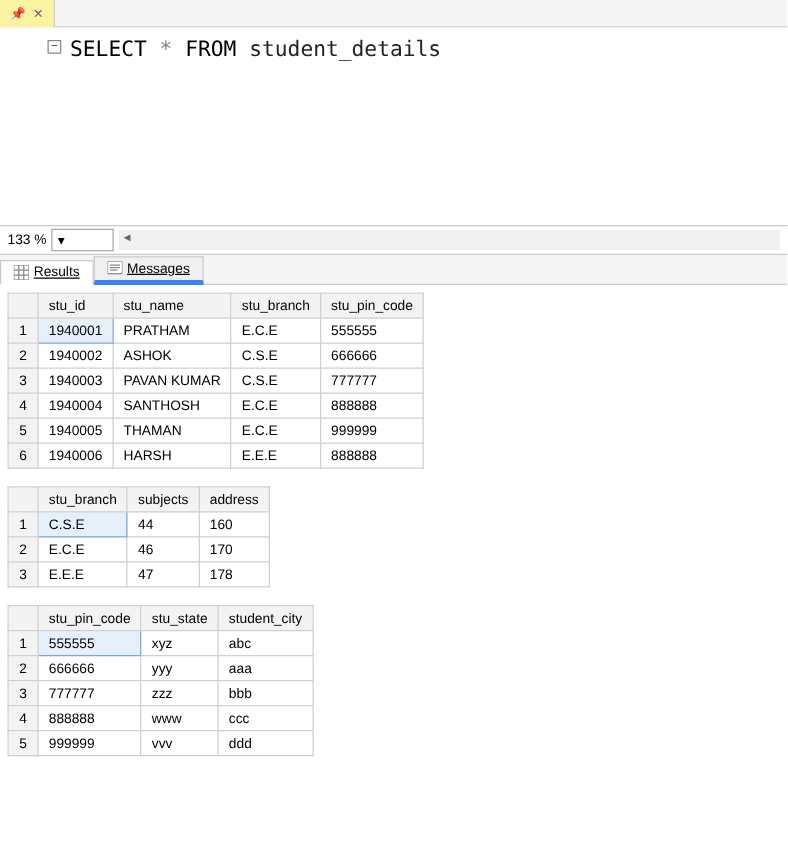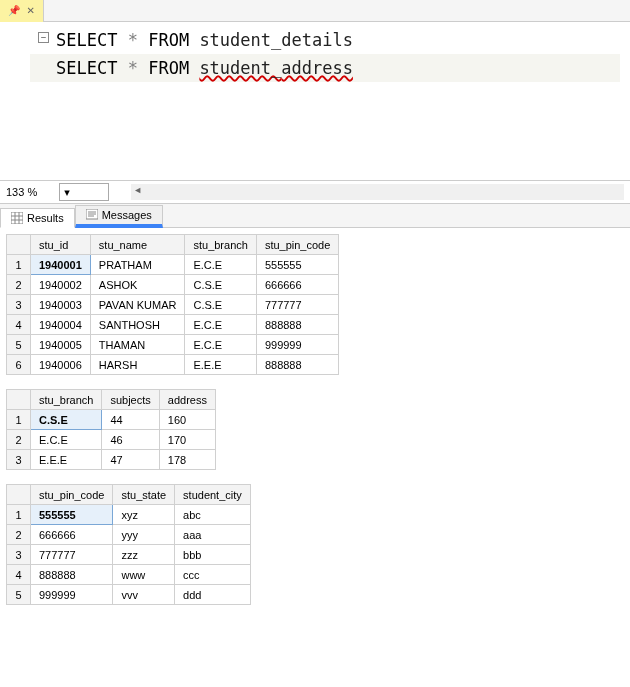--- a/index.html
+++ b/index.html
@@ -67,21 +67,21 @@
       text-decoration-thickness: 1.5px;
     }
     .caret-line { background: #f5f5f0; }
     .zoom-bar {
       display: flex;
       align-items: center;
       border-top: 1px solid #ccc;
       border-bottom: 1px solid #ccc;
       height: 24px;
       padding: 0 6px;
-      gap: 22px;
+      gap: 4px;
       font-size: 11px;
       background: #fff;
     }
     .zoom-dropdown {
       width: 50px;
       height: 18px;
       border: 1px solid #aaa;
       display: flex;
       align-items: center;
       padding: 0 4px;
@@ -101,20 +101,21 @@
       top: 1px;
       font-size: 9px;
       color: #666;
     }
     .results-tabs {
       display: flex;
       background: #f5f5f5;
       border-bottom: 1px solid #ccc;
       height: 24px;
       align-items: flex-end;
+      text-decoration: underline;
     }
     .result-tab {
       padding: 3px 10px;
       font-size: 11px;
       border: 1px solid #ccc;
       background: #fff;
       display: flex;
       align-items: center;
       gap: 4px;
       margin-bottom: -1px;
@@ -157,37 +158,35 @@
       width: 24px;
       padding: 2px 6px;
     }
     table.data-grid th.corner {
       background: #f3f3f3;
       width: 24px;
     }
     .cell-selected {
       background: #e6f0fa !important;
       border: 1px solid #7aa7d6 !important;
-      font-weight: bold;
     }
   </style>
 </head>
 <body>
 
 <div class="tab-bar">
   <div class="file-tab">
     <span class="pin-icon">📌</span>
     <span class="close-icon">✕</span>
   </div>
 </div>
 
 <div class="editor">
   <div class="outline-toggle">−</div>
   <div class="code-line"><span class="kw">SELECT</span> <span class="op">*</span> <span class="kw">FROM</span> <span class="ident">student_details</span></div>
-  <div class="code-line caret-line"><span class="kw">SELECT</span> <span class="op">*</span> <span class="kw">FROM</span> <span class="ident squiggle"><span>student_</span><span>address</span></span></div>
 </div>
 
 <div class="zoom-bar">
   <span>133 %</span>
   <div class="zoom-dropdown">
     <span>▾</span>
   </div>
   <div class="scroll-stub"></div>
 </div>
 

